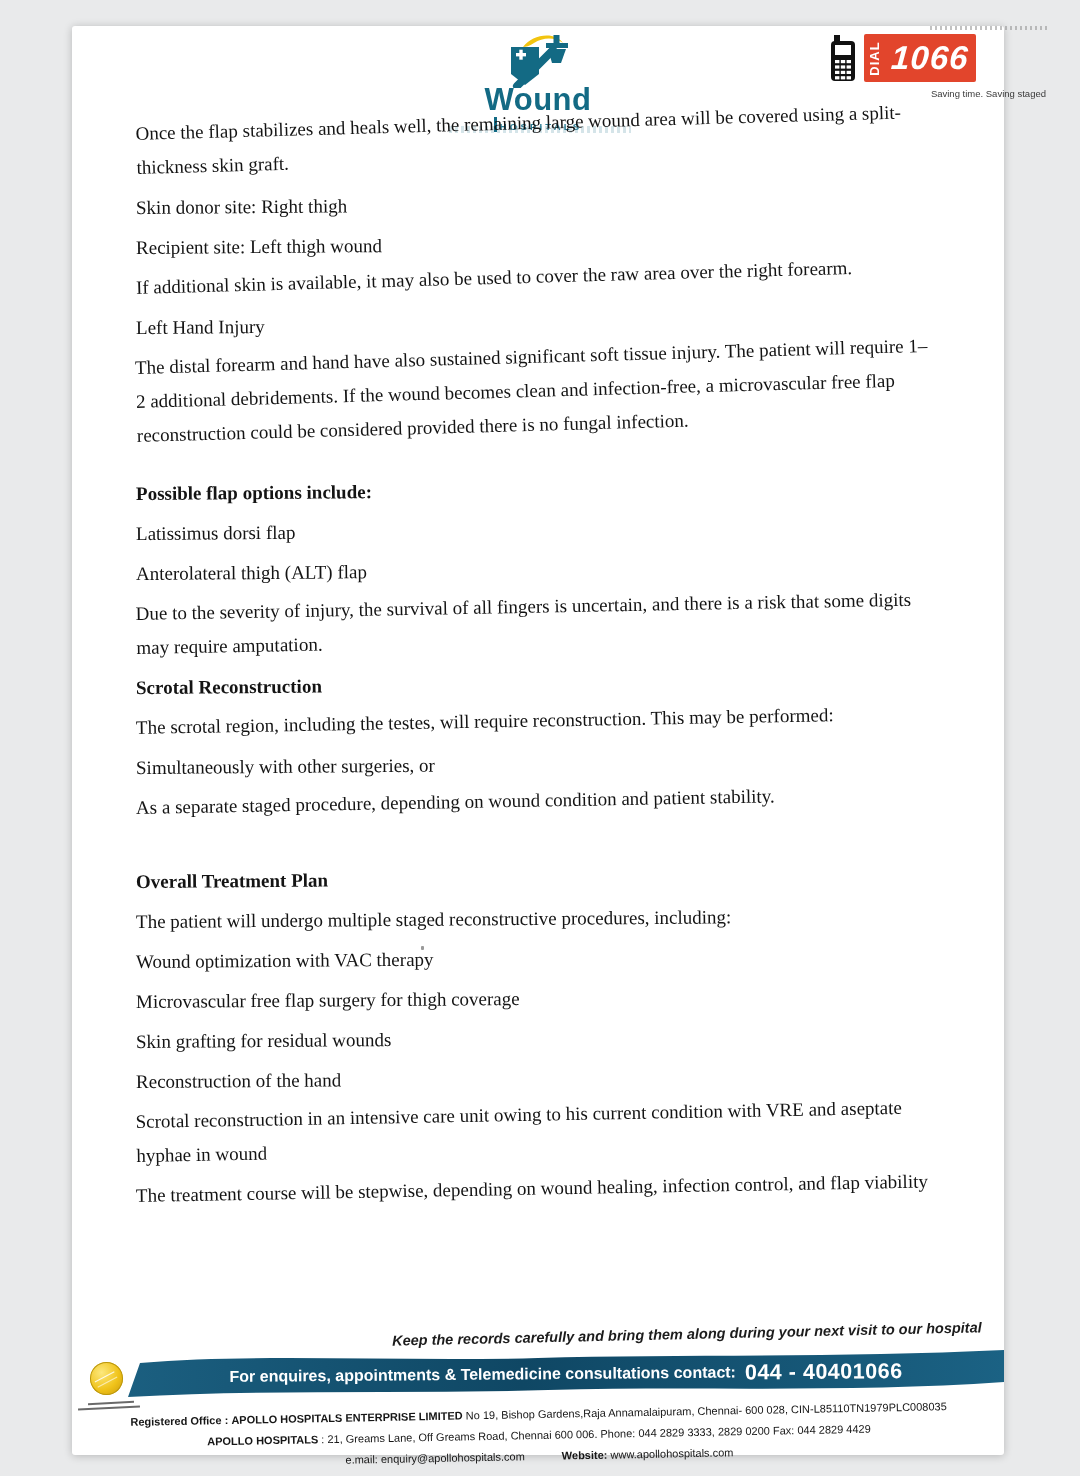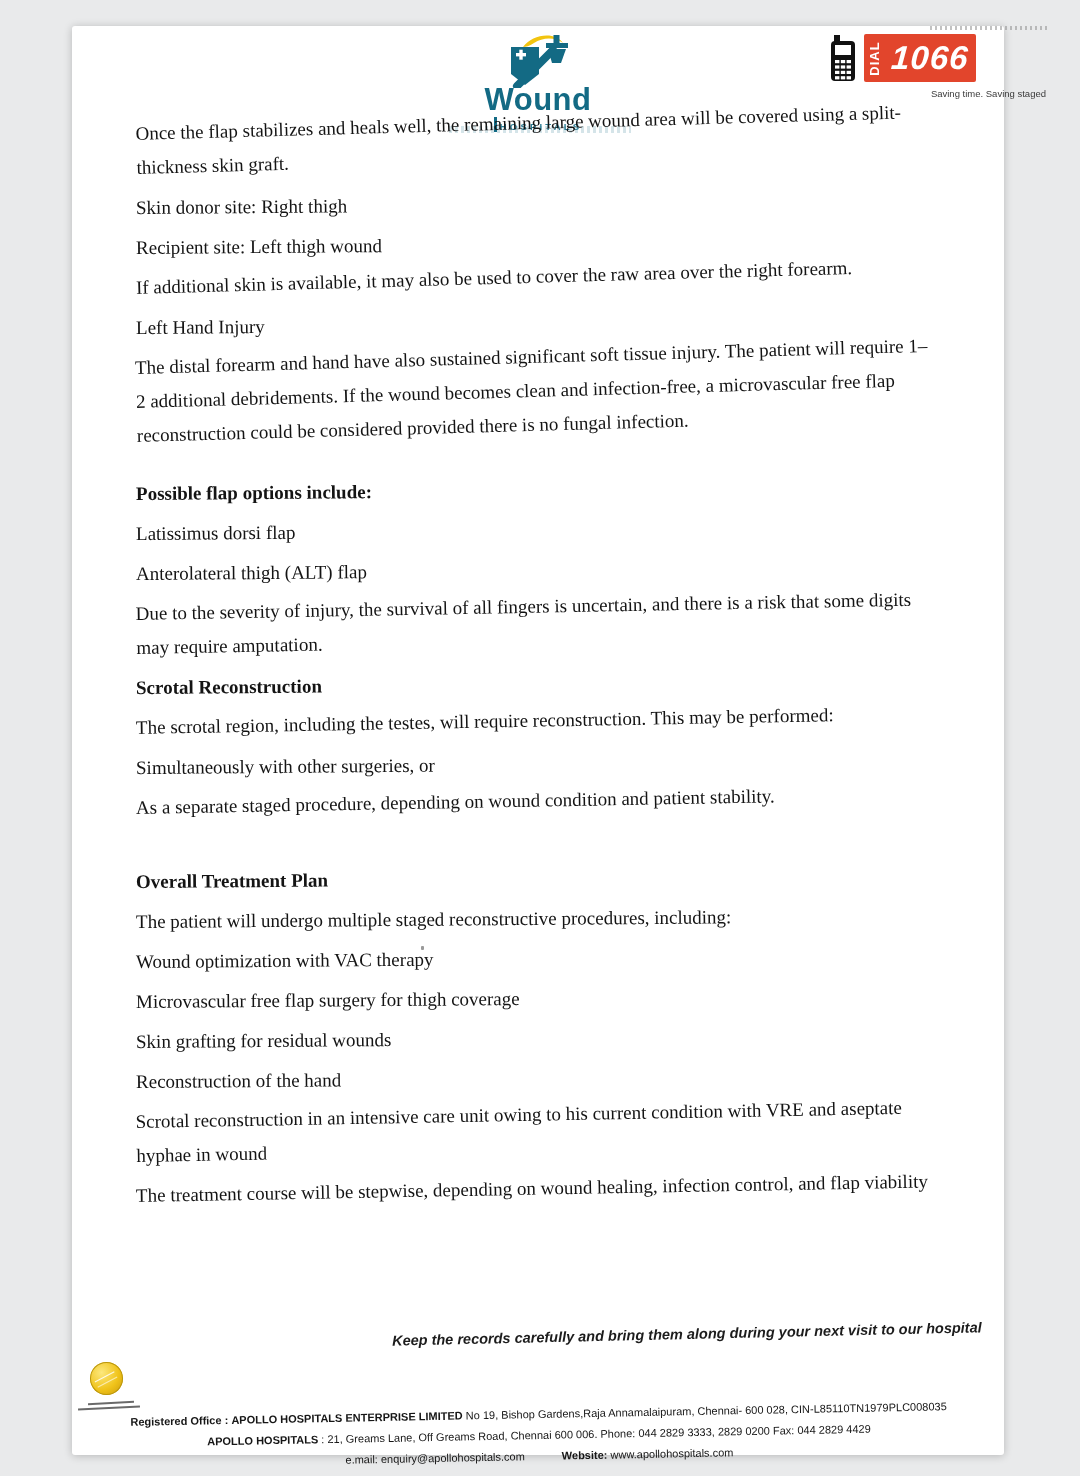--- a/index.html
+++ b/index.html
@@ -179,20 +179,36 @@
     <p class="r1">Microvascular free flap surgery for thigh coverage</p>
     <p class="r1">Skin grafting for residual wounds</p>
     <p class="r1">Reconstruction of the hand</p>
     <p class="r2">Scrotal reconstruction in an intensive care unit owing to his current condition with VRE and aseptate hyphae in wound</p>
     <p class="r2">The treatment course will be stepwise, depending on wound healing, infection control, and flap viability</p>
   </div>
   <div class="dot-artifact"></div>
 
   <div class="keep-note">Keep the records carefully and bring them along during your next visit to our hospital</div>
 
+  <div class="banner">
+    <svg width="876" height="56" viewBox="0 0 876 56">
+      <defs>
+        <linearGradient id="bg" x1="0" y1="0" x2="1" y2="0">
+          <stop offset="0" stop-color="#1b5f80"></stop>
+          <stop offset="0.45" stop-color="#0f4764"></stop>
+          <stop offset="1" stop-color="#1b6284"></stop>
+        </linearGradient>
+      </defs>
+      <path d="M12,17 C130,7 270,16 410,12 C550,8 710,12 876,4 L876,36 C720,47 560,40 420,44 C280,48 140,43 0,51 Z" fill="url(#bg)"></path>
+    </svg>
+    <div class="banner-text">
+      <span class="banner-label">For enquires, appointments &amp; Telemedicine consultations contact:</span>
+      <span class="banner-phone">044 - 40401066</span>
+    </div>
+  </div>
 
   <div class="seal"></div>
   <div class="seal-caption">
       <div></div>
       <div></div>
     </div>
 
   <div class="footer-lines">
     <div>
       <b>Registered Office :</b>

